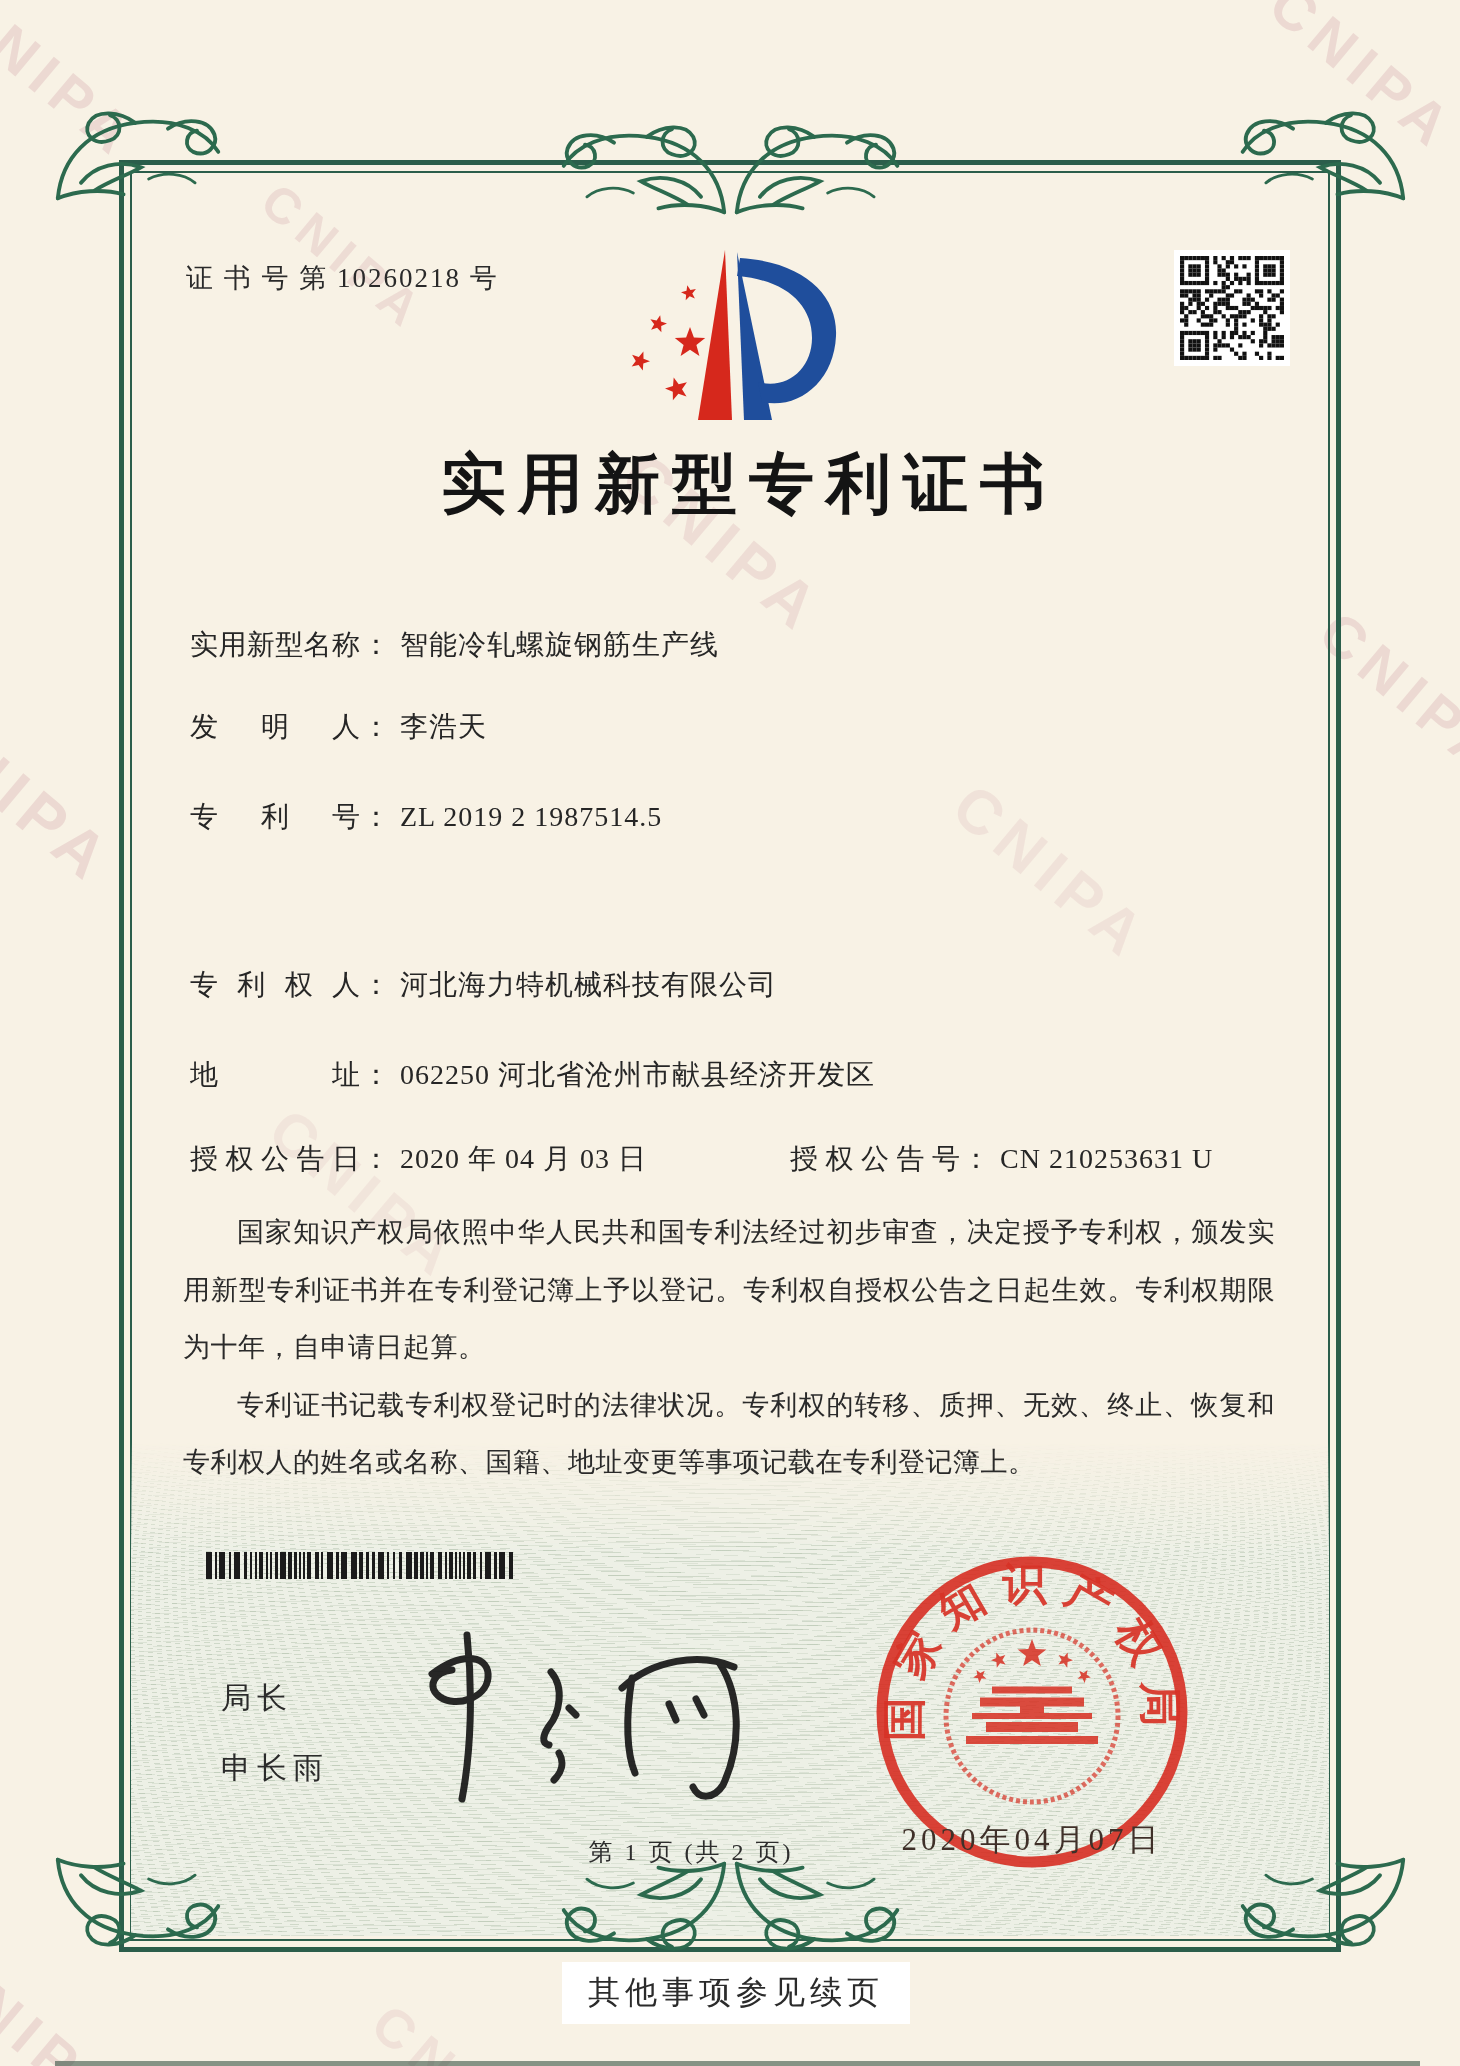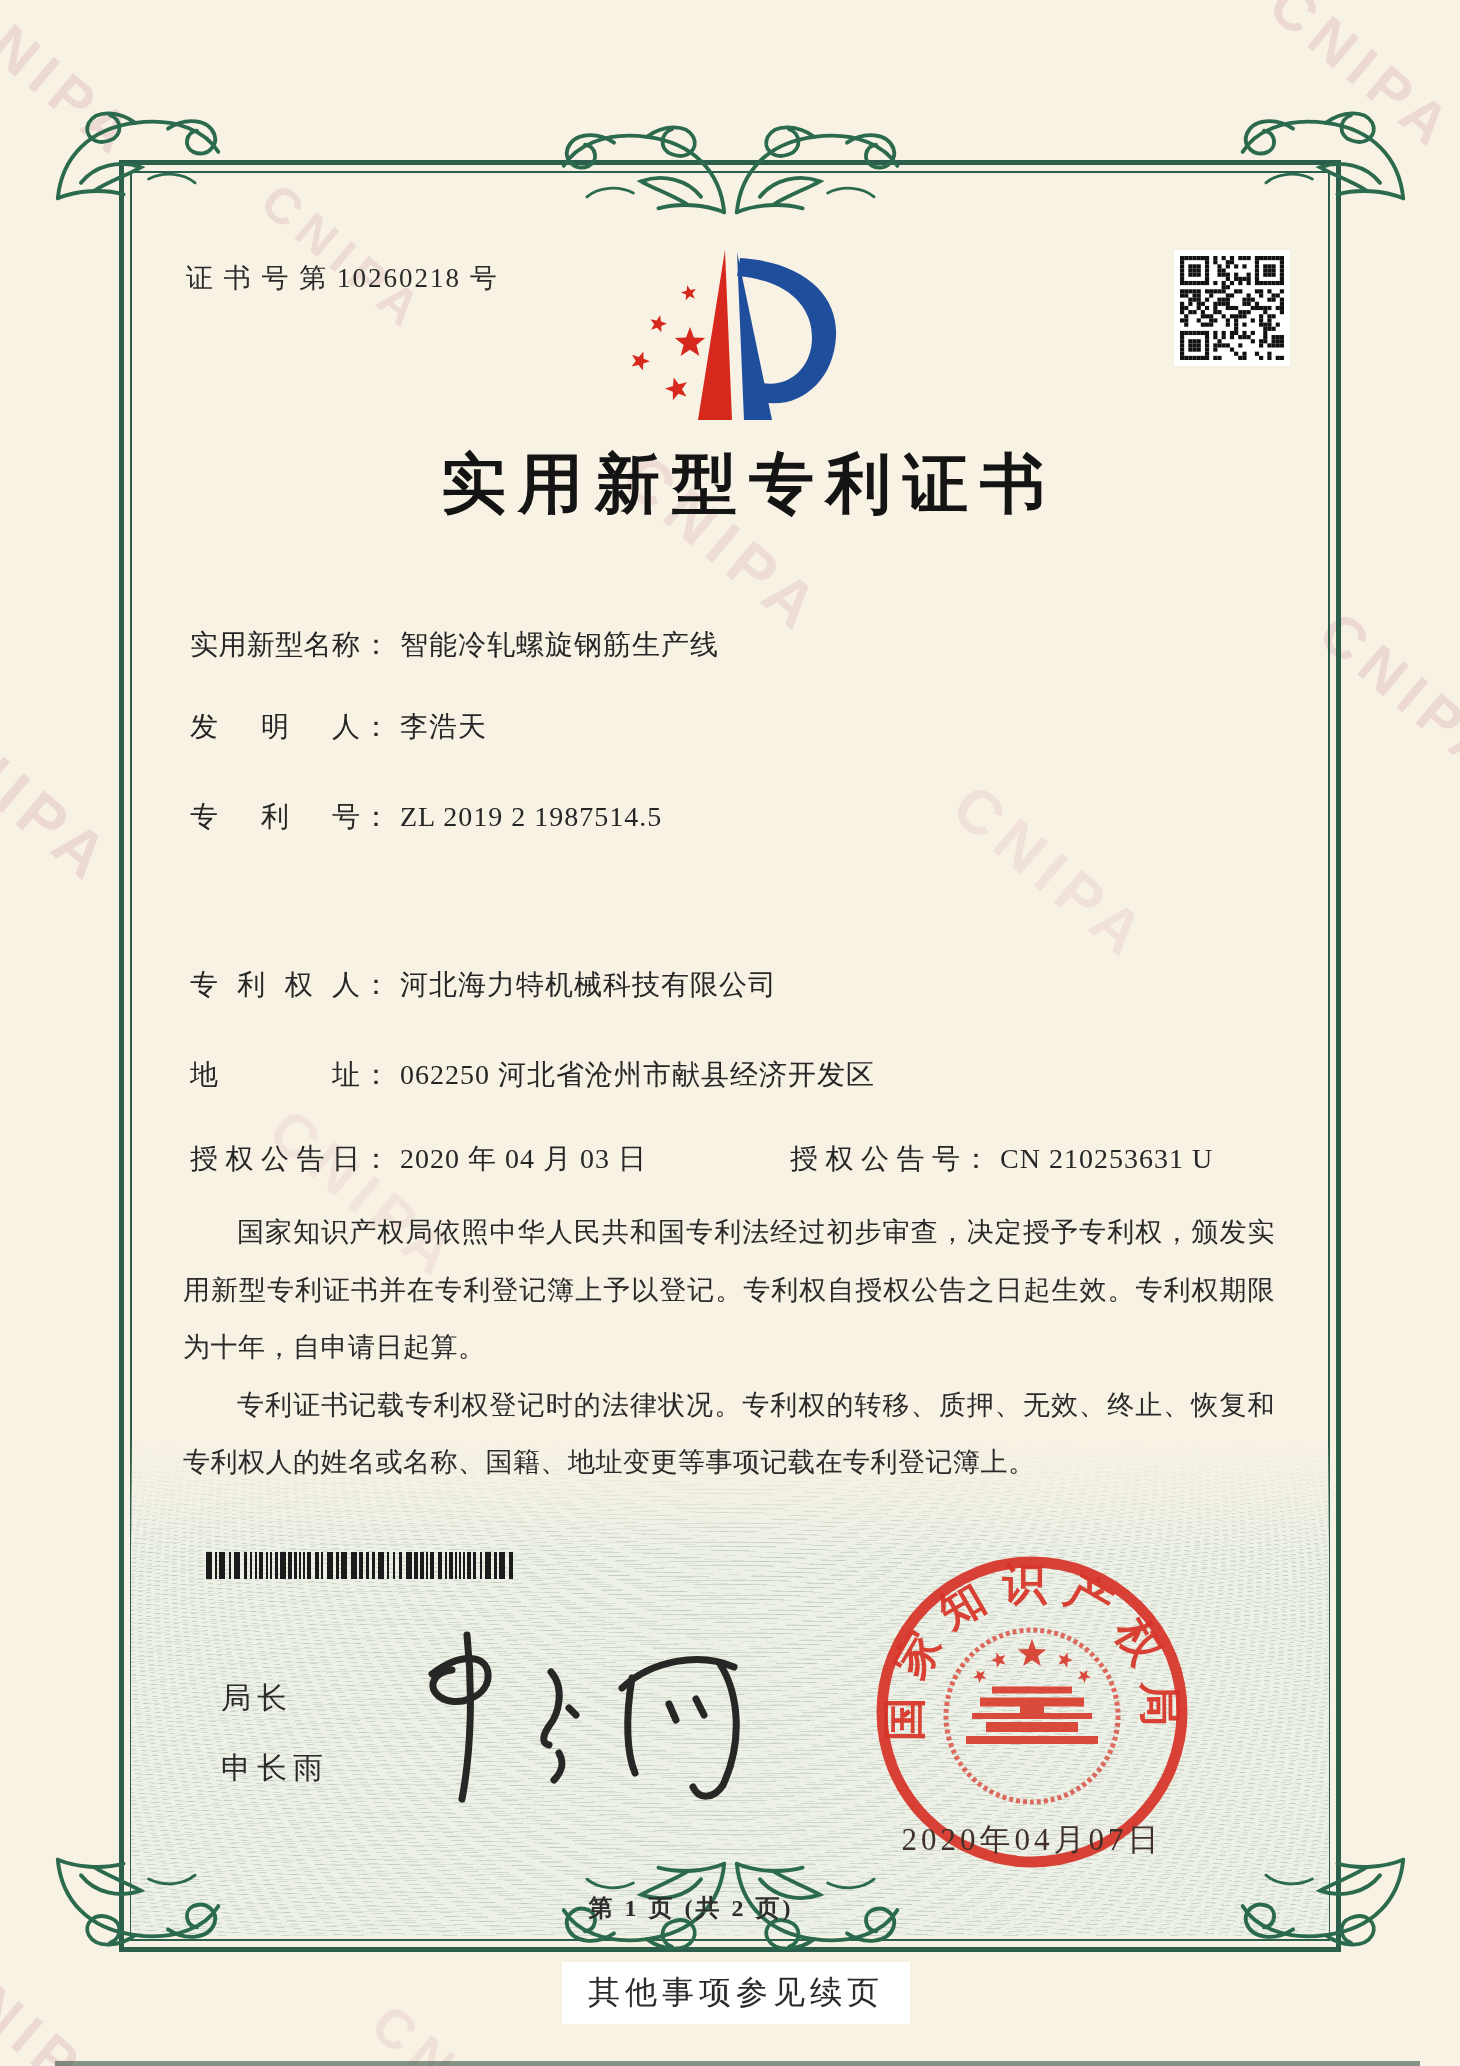--- a/index.html
+++ b/index.html
@@ -48,21 +48,21 @@
     font-size:27px;line-height:57.5px;text-align:justify;color:#2a2a2a;letter-spacing:.5px;
   }
   .body-text p{margin:0;text-indent:2em;}
   .barcode{position:absolute;left:204px;top:1552px;width:316px;height:27px;}
   .sig-label{
     position:absolute;left:221px;font-size:30px;font-weight:400;color:#2b2b2b;
     font-family:"Liberation Sans","DejaVu Sans",sans-serif;letter-spacing:6px;
   }
   .signature{position:absolute;left:368px;top:1622px;width:410px;height:190px;}
   .seal{position:absolute;left:850px;top:1530px;width:364px;height:364px;overflow:visible;mix-blend-mode:multiply;opacity:.95;}
-  .page-num{position:absolute;left:89px;top:1892px;width:1204px;text-align:center;font-size:24px;color:#2d2d2d;letter-spacing:3px;z-index:4;font-weight:bold;}
+  .page-num{position:absolute;left:89px;top:1836px;width:1204px;text-align:center;font-size:24px;color:#2d2d2d;letter-spacing:3px;z-index:4;}
   .continuation{
     position:absolute;left:562px;top:1962px;background:#ffffff;
     padding:9px 26px;font-size:32px;letter-spacing:5px;color:#2b2b2b;z-index:4;
   }
   .bottom-sliver{position:absolute;left:55px;right:40px;bottom:0;height:5px;background:rgba(40,70,55,.55);z-index:1;}
 </style>
 </head>
 <body>
 
 <div id="page">

